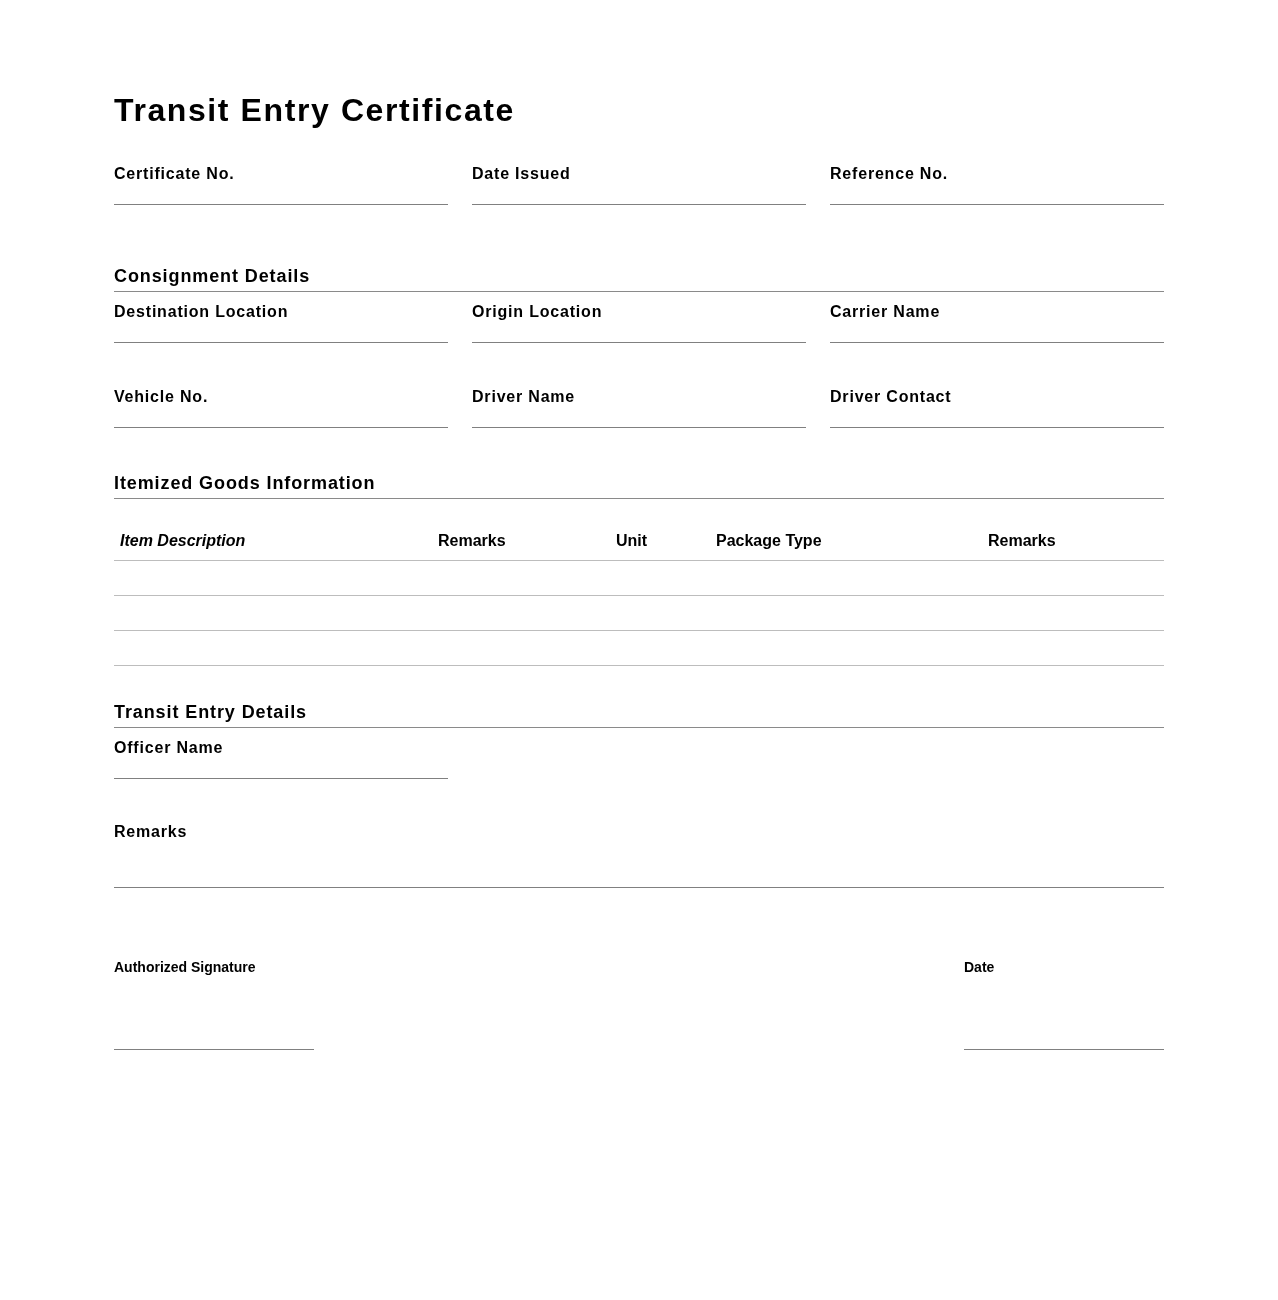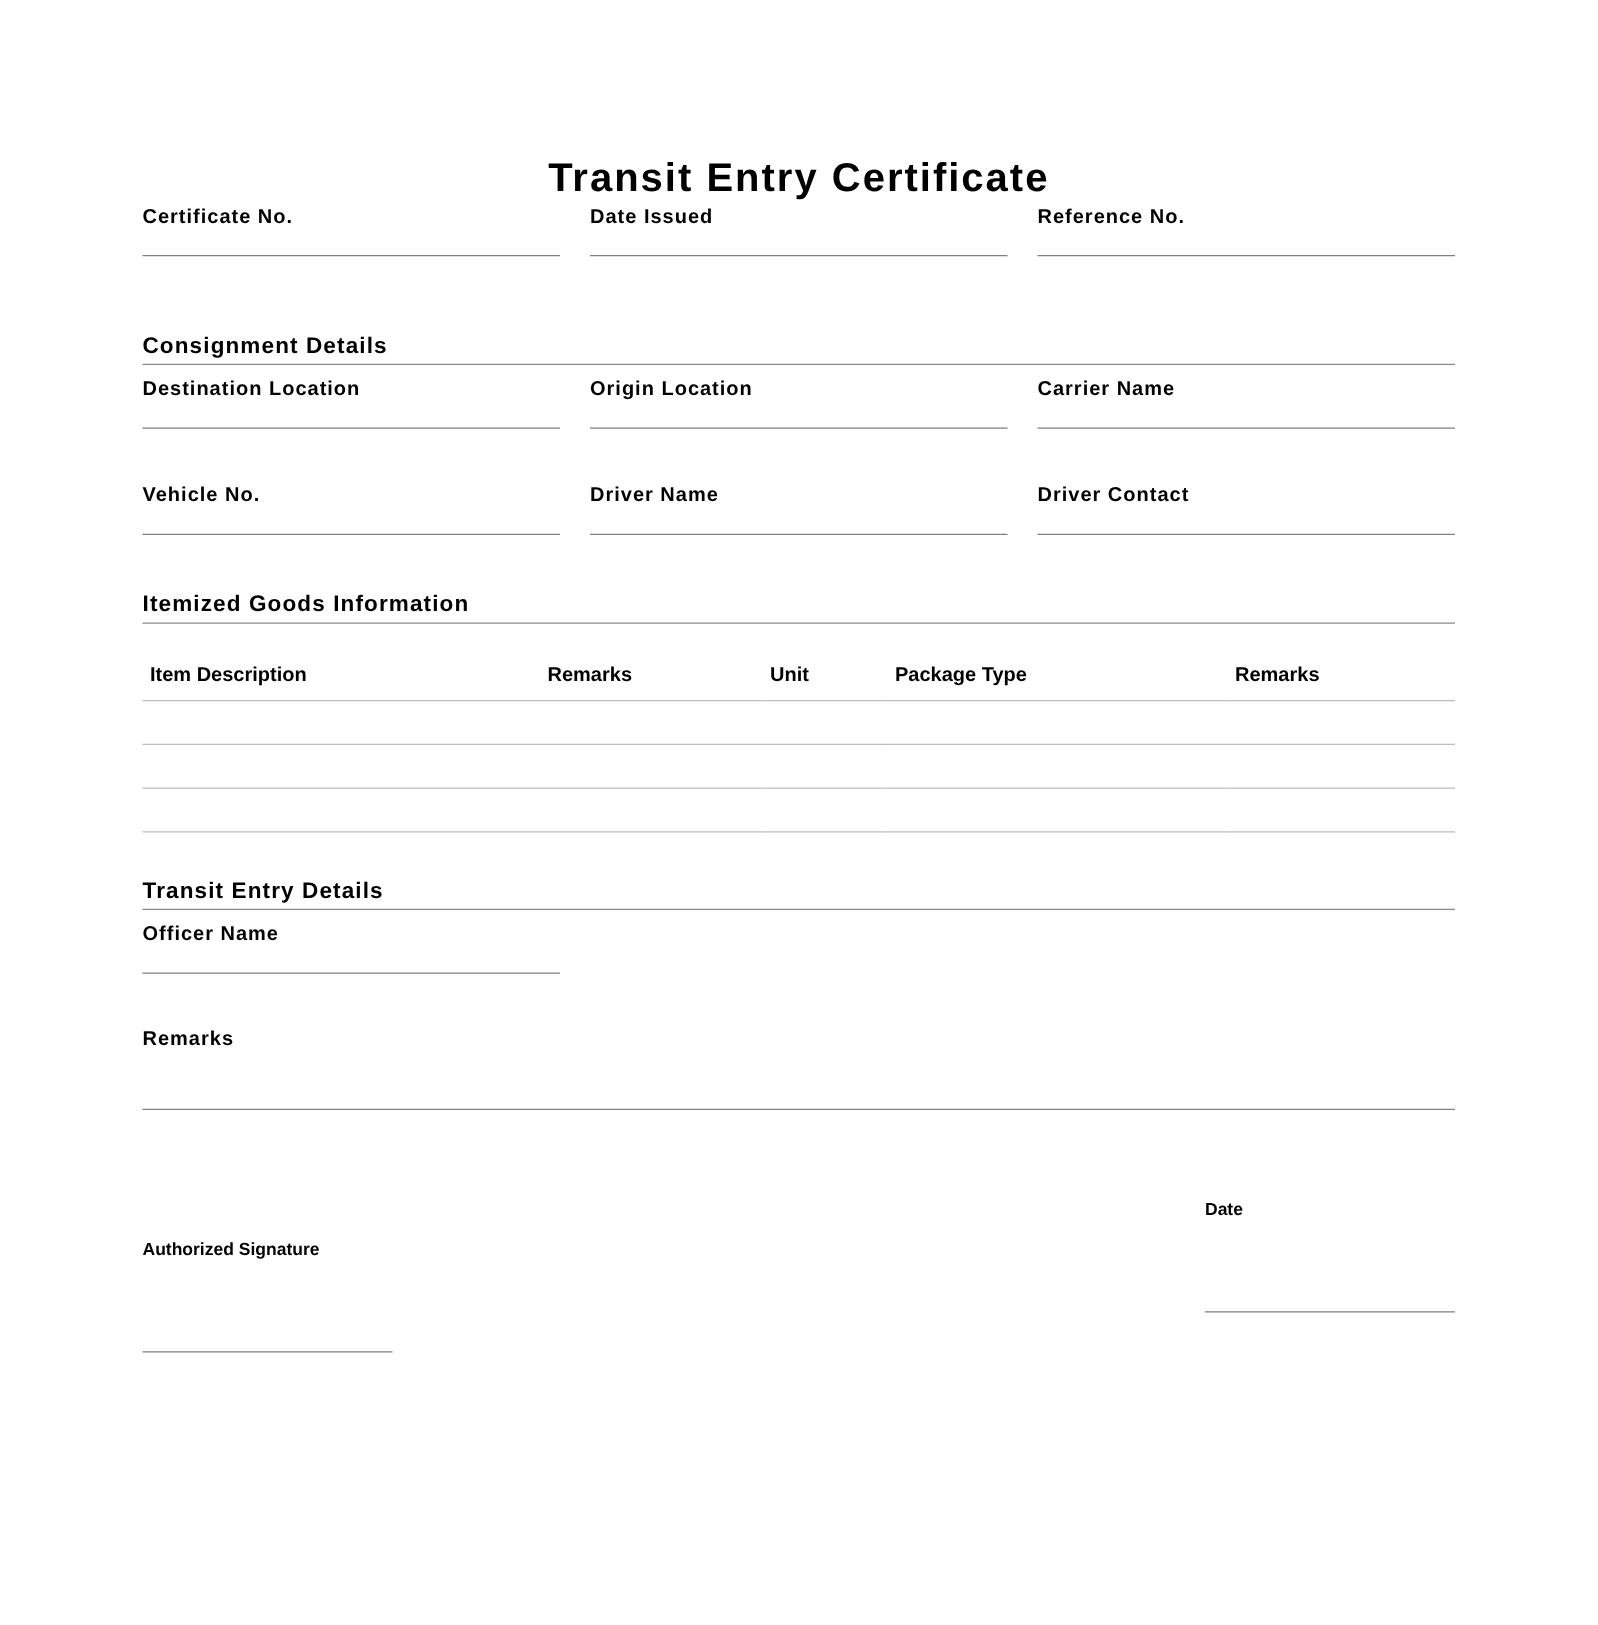--- a/index.html
+++ b/index.html
@@ -3,23 +3,22 @@
   <meta charset="utf-8">
   <style>
     * { box-sizing: border-box; margin: 0; padding: 0; }
     html, body { width: 1278px; height: 1300px; background: #ffffff; }
     body { font-family: "Liberation Sans", sans-serif; color: #000; position: relative; }
 
     .page { position: absolute; left: 114px; top: 0; width: 1050px; }
 
     .title {
       position: absolute; top: 90px; left: 0; width: 1050px;
-      text-align: center; font-size: 32px; font-weight: bold; letter-spacing: 1.6px;
+      font-size: 32px; font-weight: bold; letter-spacing: 1.6px;
       line-height: 40px;
-      margin-top: 32px;
     }
 
     .row3 { position: absolute; left: 0; width: 1050px; display: flex; gap: 24px; }
     .field { width: 334px; position: relative; height: 50px; }
     .field .label {
       font-size: 16px; font-weight: bold; letter-spacing: 0.8px; line-height: 20px;
       position: absolute; top: 0; left: 0; white-space: nowrap;
     }
     .field .line {
       position: absolute; left: 0; right: 0; top: 40px; height: 0;
@@ -99,21 +98,21 @@
       <span class="label">Driver Contact</span>
       <div class="line"></div>
     </div>
   </div>
 
   <div class="section-title" style="top:472px;">Itemized Goods Information</div>
 
   <table class="goods-table">
     <thead>
       <tr>
-        <th style="width:318px;">Item Description</th>
+        <th style="width:318px;font-style:italic;">Item Description</th>
         <th style="width:178px;">Remarks</th>
         <th style="width:100px;">Unit</th>
         <th style="width:272px;">Package Type</th>
         <th>Remarks</th>
       </tr>
     </thead>
     <tbody>
       <tr>
         <td></td>
         <td></td>
@@ -145,21 +144,21 @@
       <span class="label">Officer Name</span>
       <div class="line"></div>
     </div>
   </div>
 
   <div class="remarks-field">
     <div class="label">Remarks</div>
     <div class="line"></div>
   </div>
 
-  <div class="sig" style="left:0;margin-top:32px;">
+  <div class="sig" style="left:0;">
     <div class="label">Authorized Signature</div>
     <div class="line"></div>
   </div>
 
   <div class="sig" style="left:850px;">
     <div class="label">Date</div>
     <div class="line"></div>
   </div>
 
 </div>

